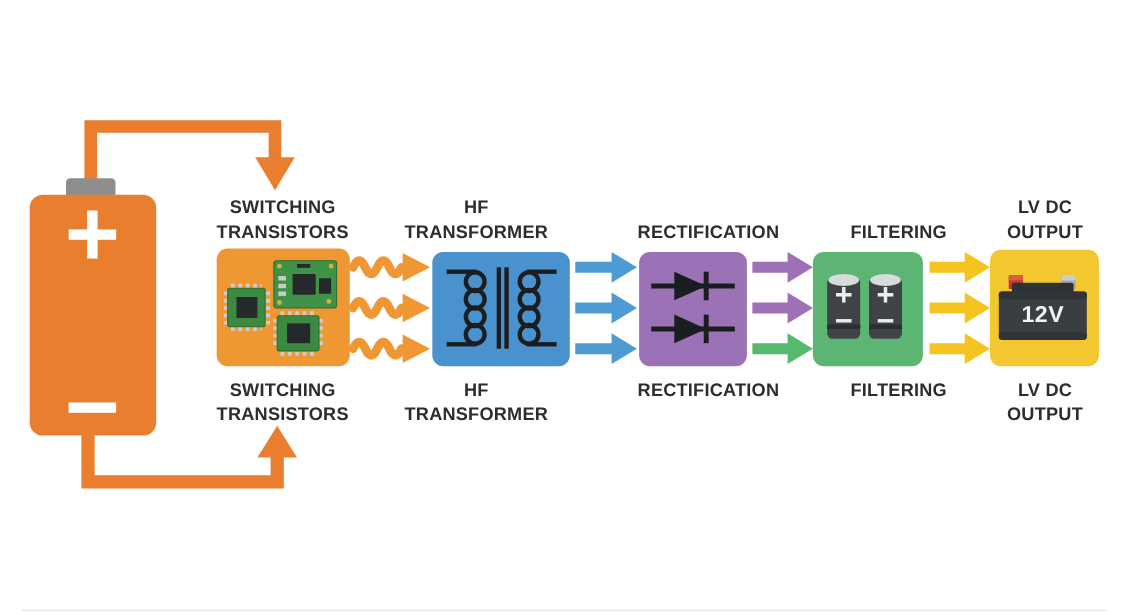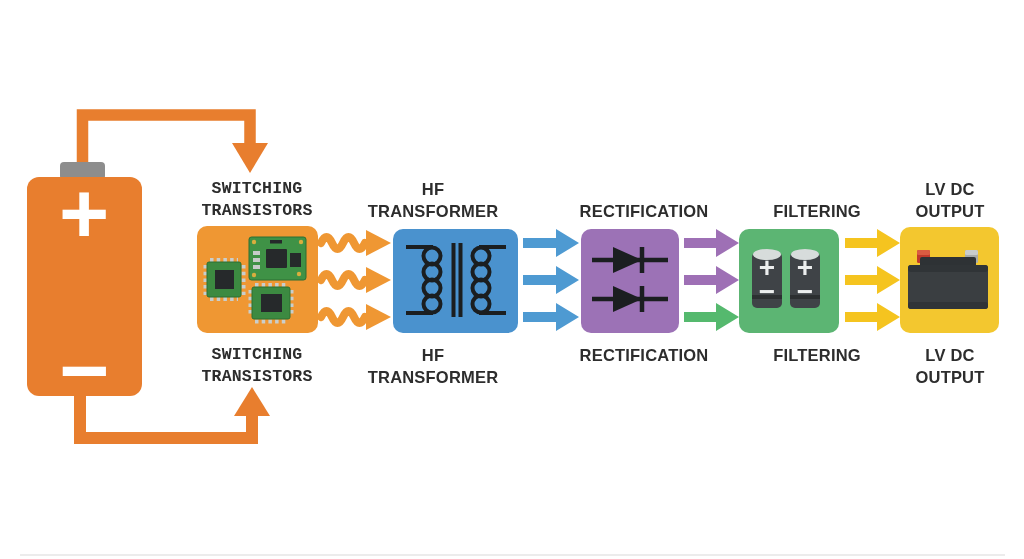--- a/index.html
+++ b/index.html
@@ -56,21 +56,21 @@
   
   .stage-label {
     position: absolute; width: 170px;
     text-align: center;
     font-size: 16.5px; font-weight: bold; line-height: 22px;
     letter-spacing: 0.2px; color: #2d2d2d;
     white-space: pre-line;
   }
   .label-top    { bottom: 337px; }
   .label-bottom { top: 344px; }
-  .col-sw   { left: 172px; font-family: Liberation Mono, monospace; }
+  .col-sw   { left: 172px; }
   .col-hf   { left: 348px; }
   .col-rect { left: 559px; }
   .col-filt { left: 732px; }
   .col-lv   { left: 865px; }
 
   
   .cap-sign {
     position: absolute; width: 30px;
     display: flex; align-items: center; justify-content: center;
     color: #eceeee; font-weight: bold; font-size: 28px; line-height: 1;
@@ -247,17 +247,18 @@
     <div class="stage-label label-top col-lv">LV DC
 OUTPUT</div>
     <div class="stage-label label-bottom col-lv">LV DC
 OUTPUT</div>
 
     <div class="cap-sign" style="left:752px; top:256px; height:24px;">+</div>
     <div class="cap-sign" style="left:752px; top:282px; height:20px;">−</div>
     <div class="cap-sign" style="left:790px; top:256px; height:24px;">+</div>
     <div class="cap-sign" style="left:790px; top:282px; height:20px;">−</div>
 
+    <div class="voltage-label">12V</div>
 
     <div class="bottom-artifact"></div>
   </div>
 
 </div>
 
 </body></html>

